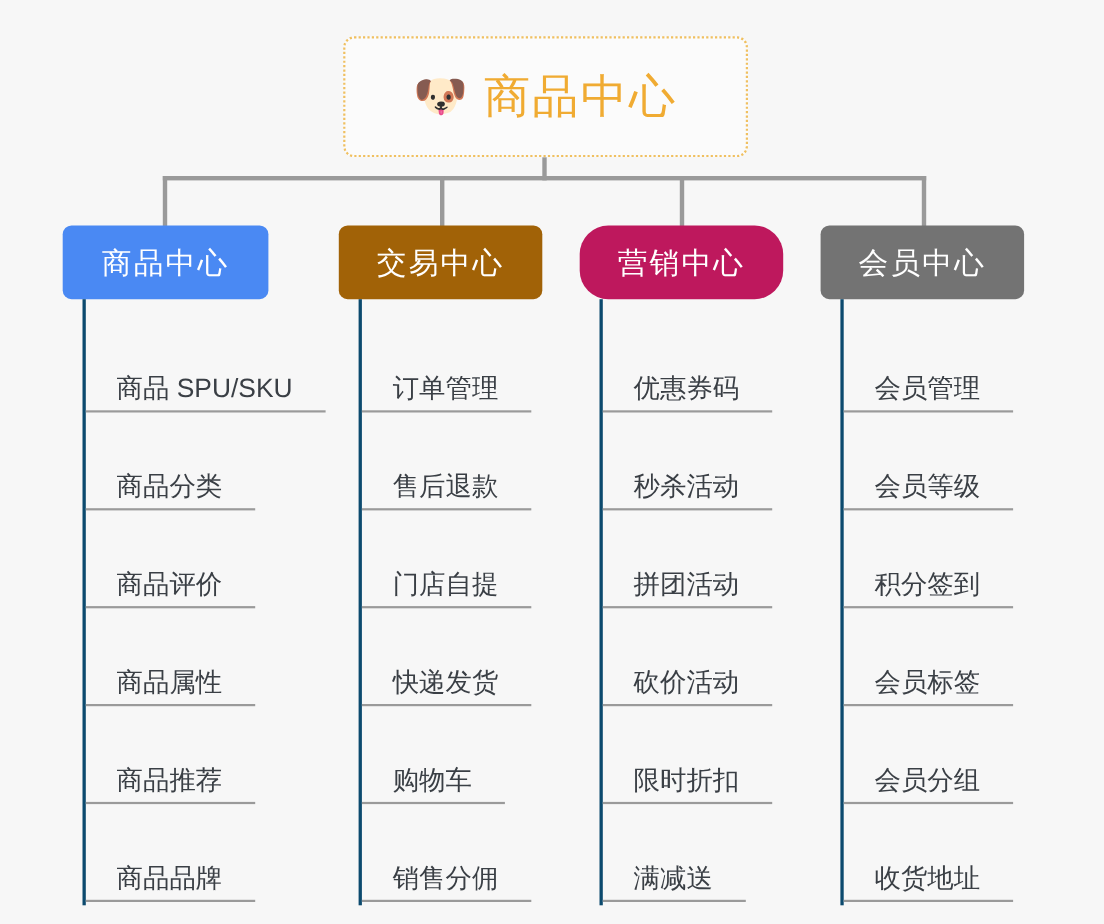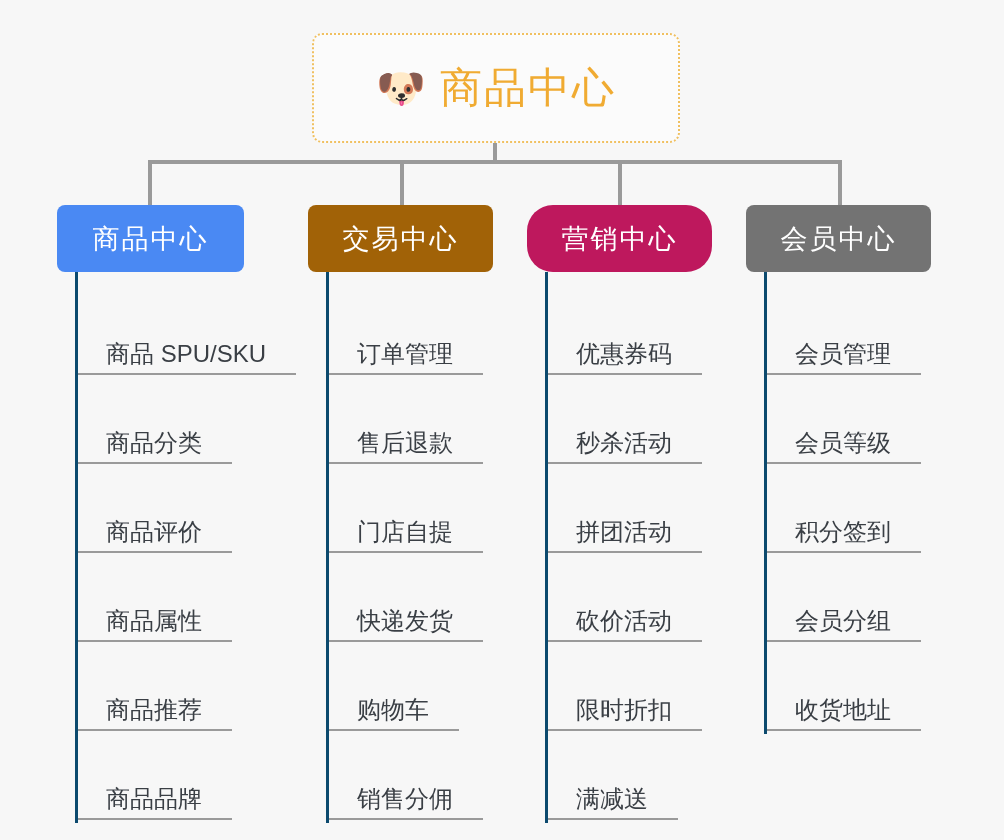--- a/index.html
+++ b/index.html
@@ -240,20 +240,23 @@
       <div class="leaf">
           <span class="leaf-text">会员管理</span>
         </div>
       <div class="leaf">
           <span class="leaf-text">会员等级</span>
         </div>
       <div class="leaf">
           <span class="leaf-text">积分签到</span>
         </div>
       <div class="leaf">
+          <span class="leaf-text">会员标签</span>
+        </div>
+      <div class="leaf">
           <span class="leaf-text">会员分组</span>
         </div>
       <div class="leaf">
           <span class="leaf-text">收货地址</span>
         </div>
     </div>
   </div>
 
 </div>
 

